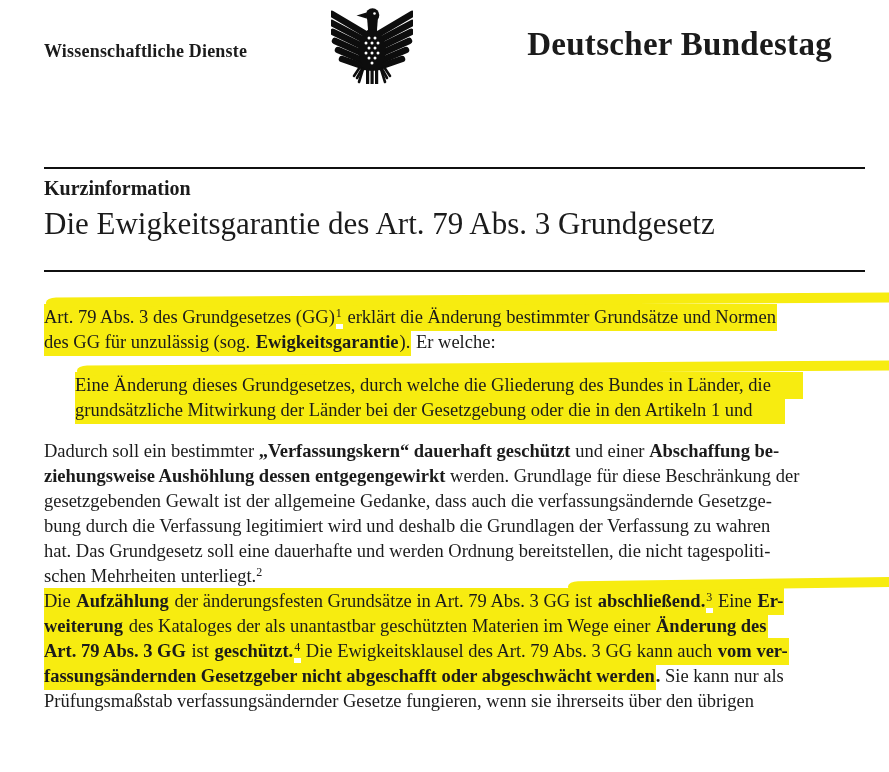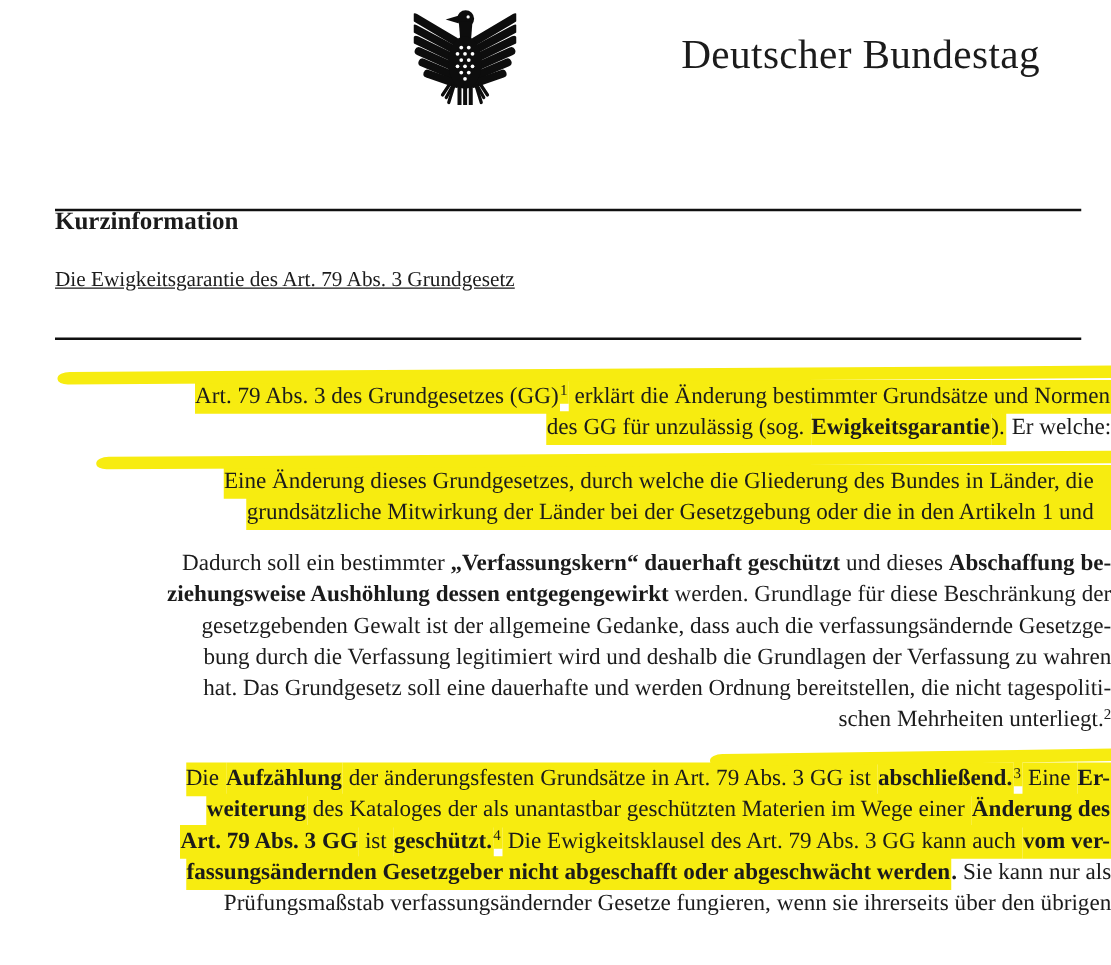--- a/index.html
+++ b/index.html
@@ -18,60 +18,61 @@
     color:var(--ink);
   }
   
   .dept{
     position:absolute;left:44px;top:41px;
     font-size:18px;font-weight:bold;letter-spacing:.2px;
   }
   .eagle{position:absolute;left:331px;top:6px;width:82px;height:80px;}
   .org{
     position:absolute;right:57px;top:26px;
-    font-size:33px;font-weight:normal;letter-spacing:.3px;
+    font-size:33px;font-weight:bold;letter-spacing:.3px;
     white-space:nowrap;
   }
   
   .rule{position:absolute;left:44px;width:821px;height:2px;background:#101010;}
   .rule-1{top:167px;}
   .rule-2{top:270px;}
   
-  .title-block{position:absolute;left:44px;top:165px;}
+  .title-block{position:absolute;left:44px;top:176px;}
   .kicker{font-size:20px;font-weight:bold;line-height:24px;}
-  .subject{font-size:17px;font-weight:normal;line-height:30px;margin-top:20px;white-space:nowrap;text-decoration:underline;}
+  .subject{font-size:31px;font-weight:normal;line-height:30px;margin-top:9px;white-space:nowrap;}
   
   .content{position:absolute;left:44px;top:305px;width:845px;}
   .para + .para{margin-top:16px;}
   .para.quote{margin-left:31px;margin-top:18px;}
-  .para:nth-child(4){margin-top:22px;}
+  .para:nth-child(4){margin-top:0;}
   .line{
     font-size:18.5px;line-height:25px;
-    white-space:nowrap;position:relative;text-align:right;
+    white-space:nowrap;position:relative;
   }
   .b{font-weight:bold;font-family:Liberation Serif, serif;}
   .hl{background:var(--hl);padding:3px 1px 4px 0;}
-  .quote .hl{padding-right:14px;}
+  .quote .hl{padding-right:32px;}
   .sup{font-size:12px;position:relative;top:-6px;line-height:0;}
   
   .line.overshoot-full::before,
   .line.overshoot-right::before{
     content:"";position:absolute;top:-10px;height:10px;
     background:var(--hl);
     border-radius:12px 18px 5px 10px / 6px 8px 4px 5px;
     transform:rotate(-.35deg);
   }
   .line.overshoot-full::before{left:2px;right:-16px;}
   .line.overshoot-right::before{left:62%;right:-18px;transform:rotate(-.8deg);}
 </style>
 </head>
 <body>
 
 <div class="page">
 
+  <div class="dept">Wissenschaftliche Dienste</div>
 
   <svg class="eagle" viewBox="0 0 82 80" aria-hidden="true">
 
     <g stroke="#0d0d0d" stroke-width="6.5" stroke-linecap="round" fill="none">
       <path d="M1 8 L33 27"></path>
         <path d="M1 17 L33 34"></path>
         <path d="M2 26 L33 41"></path>
       <path d="M4 35 L33 48"></path>
         <path d="M7 44 L33 55"></path>
         <path d="M11 53 L34 61"></path>
@@ -134,21 +135,21 @@
   <div class="content">
       <div class="para">
         <div class="line overshoot-full"><span class="hl">Art. 79 Abs. 3 des Grundgesetzes (GG)</span><span class="hl sup">1</span><span class="hl"> erklärt die Änderung bestimmter Grundsätze und Normen</span></div>
         <div class="line"><span class="hl">des GG für unzulässig (sog. </span><span class="b hl">Ewigkeitsgarantie</span><span class="hl">).</span><span> Er welche:</span></div>
       </div>
       <div class="para quote">
         <div class="line overshoot-full"><span class="hl">Eine Änderung dieses Grundgesetzes, durch welche die Gliederung des Bundes in Länder, die</span></div>
         <div class="line"><span class="hl">grundsätzliche Mitwirkung der Länder bei der Gesetzgebung oder die in den Artikeln 1 und</span></div>
       </div>
       <div class="para">
-        <div class="line"><span>Dadurch soll ein bestimmter </span><span class="b">„Verfassungskern“ dauerhaft geschützt</span><span> und dieses </span><span class="b">Abschaffung be-</span></div>
+        <div class="line"><span>Dadurch soll ein bestimmter </span><span class="b">„Verfassungskern“ dauerhaft geschützt</span><span> und einer </span><span class="b">Abschaffung be-</span></div>
         <div class="line"><span class="b">ziehungsweise Aushöhlung dessen entgegengewirkt</span><span> werden. Grundlage für diese Beschränkung der</span></div>
         <div class="line"><span>gesetzgebenden Gewalt ist der allgemeine Gedanke, dass auch die verfassungsändernde Gesetzge-</span></div>
         <div class="line"><span>bung durch die Verfassung legitimiert wird und deshalb die Grundlagen der Verfassung zu wahren</span></div>
         <div class="line"><span>hat. Das Grundgesetz soll eine dauerhafte und werden Ordnung bereitstellen, die nicht tagespoliti-</span></div>
         <div class="line"><span>schen Mehrheiten unterliegt.</span><span class="sup">2</span></div>
       </div>
       <div class="para">
         <div class="line overshoot-right"><span class="hl">Die </span><span class="b hl">Aufzählung</span><span class="hl"> der änderungsfesten Grundsätze in Art. 79 Abs. 3 GG ist </span><span class="b hl">abschließend.</span><span class="hl sup">3</span><span class="hl"> Eine </span><span class="b hl">Er-</span></div>
         <div class="line"><span class="b hl">weiterung</span><span class="hl"> des Kataloges der als unantastbar geschützten Materien im Wege einer </span><span class="b hl">Änderung des</span></div>
         <div class="line"><span class="b hl">Art. 79 Abs. 3 GG</span><span class="hl"> ist </span><span class="b hl">geschützt.</span><span class="hl sup">4</span><span class="hl"> Die Ewigkeitsklausel des Art. 79 Abs. 3 GG kann auch </span><span class="b hl">vom ver-</span></div>

